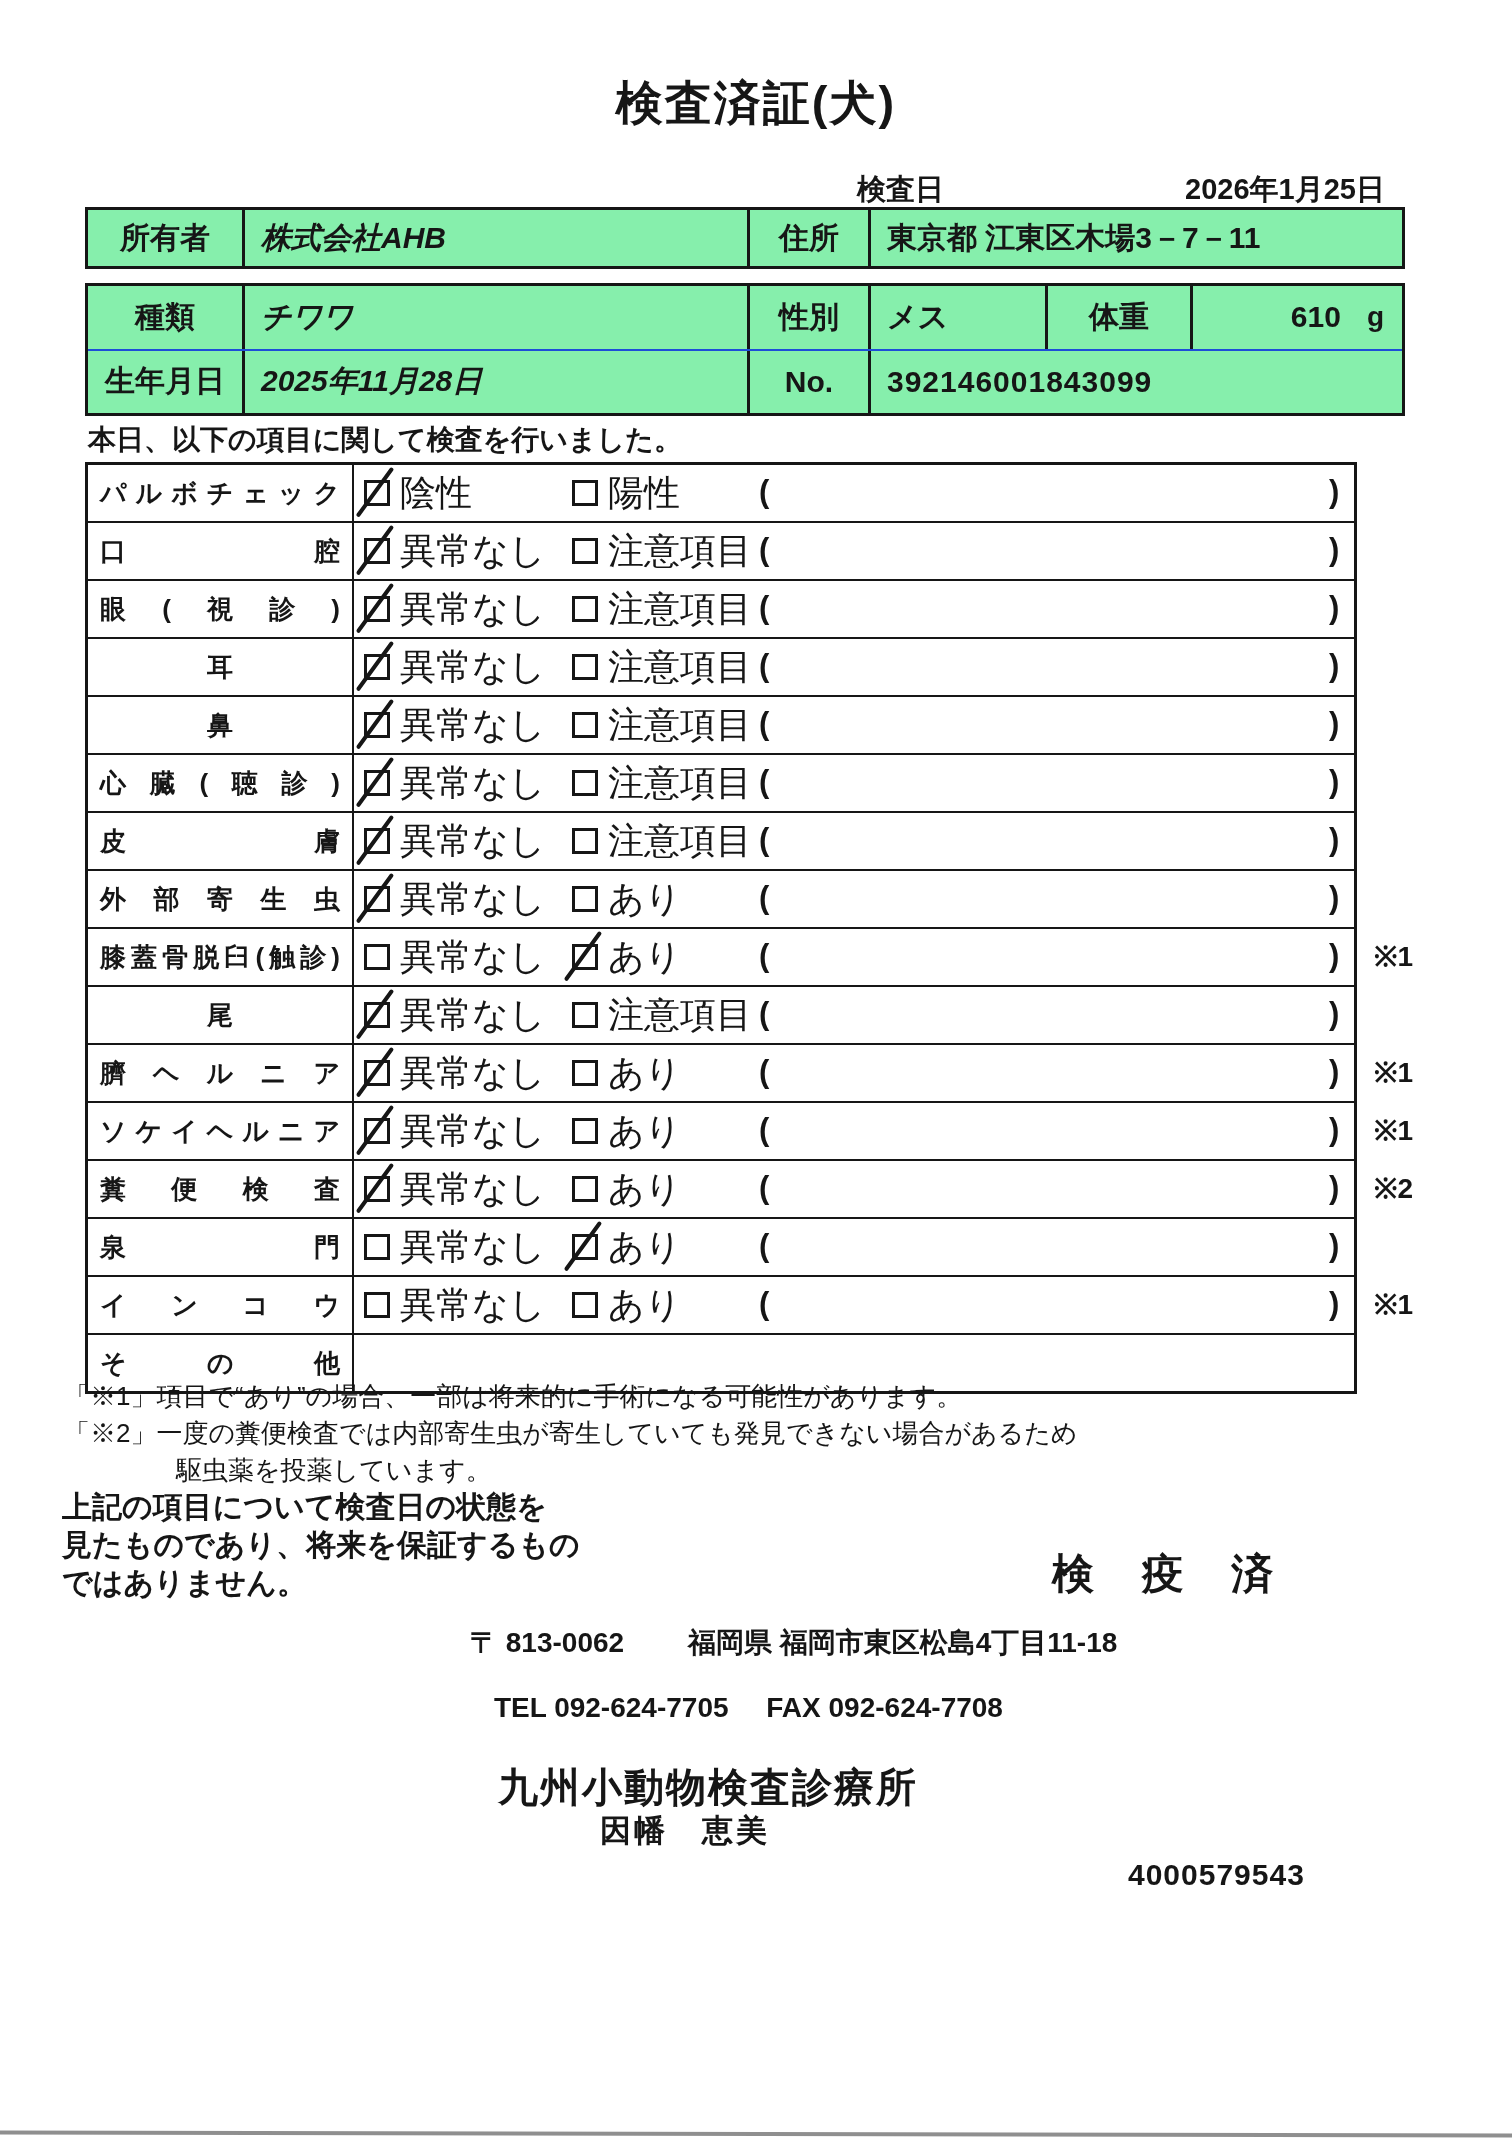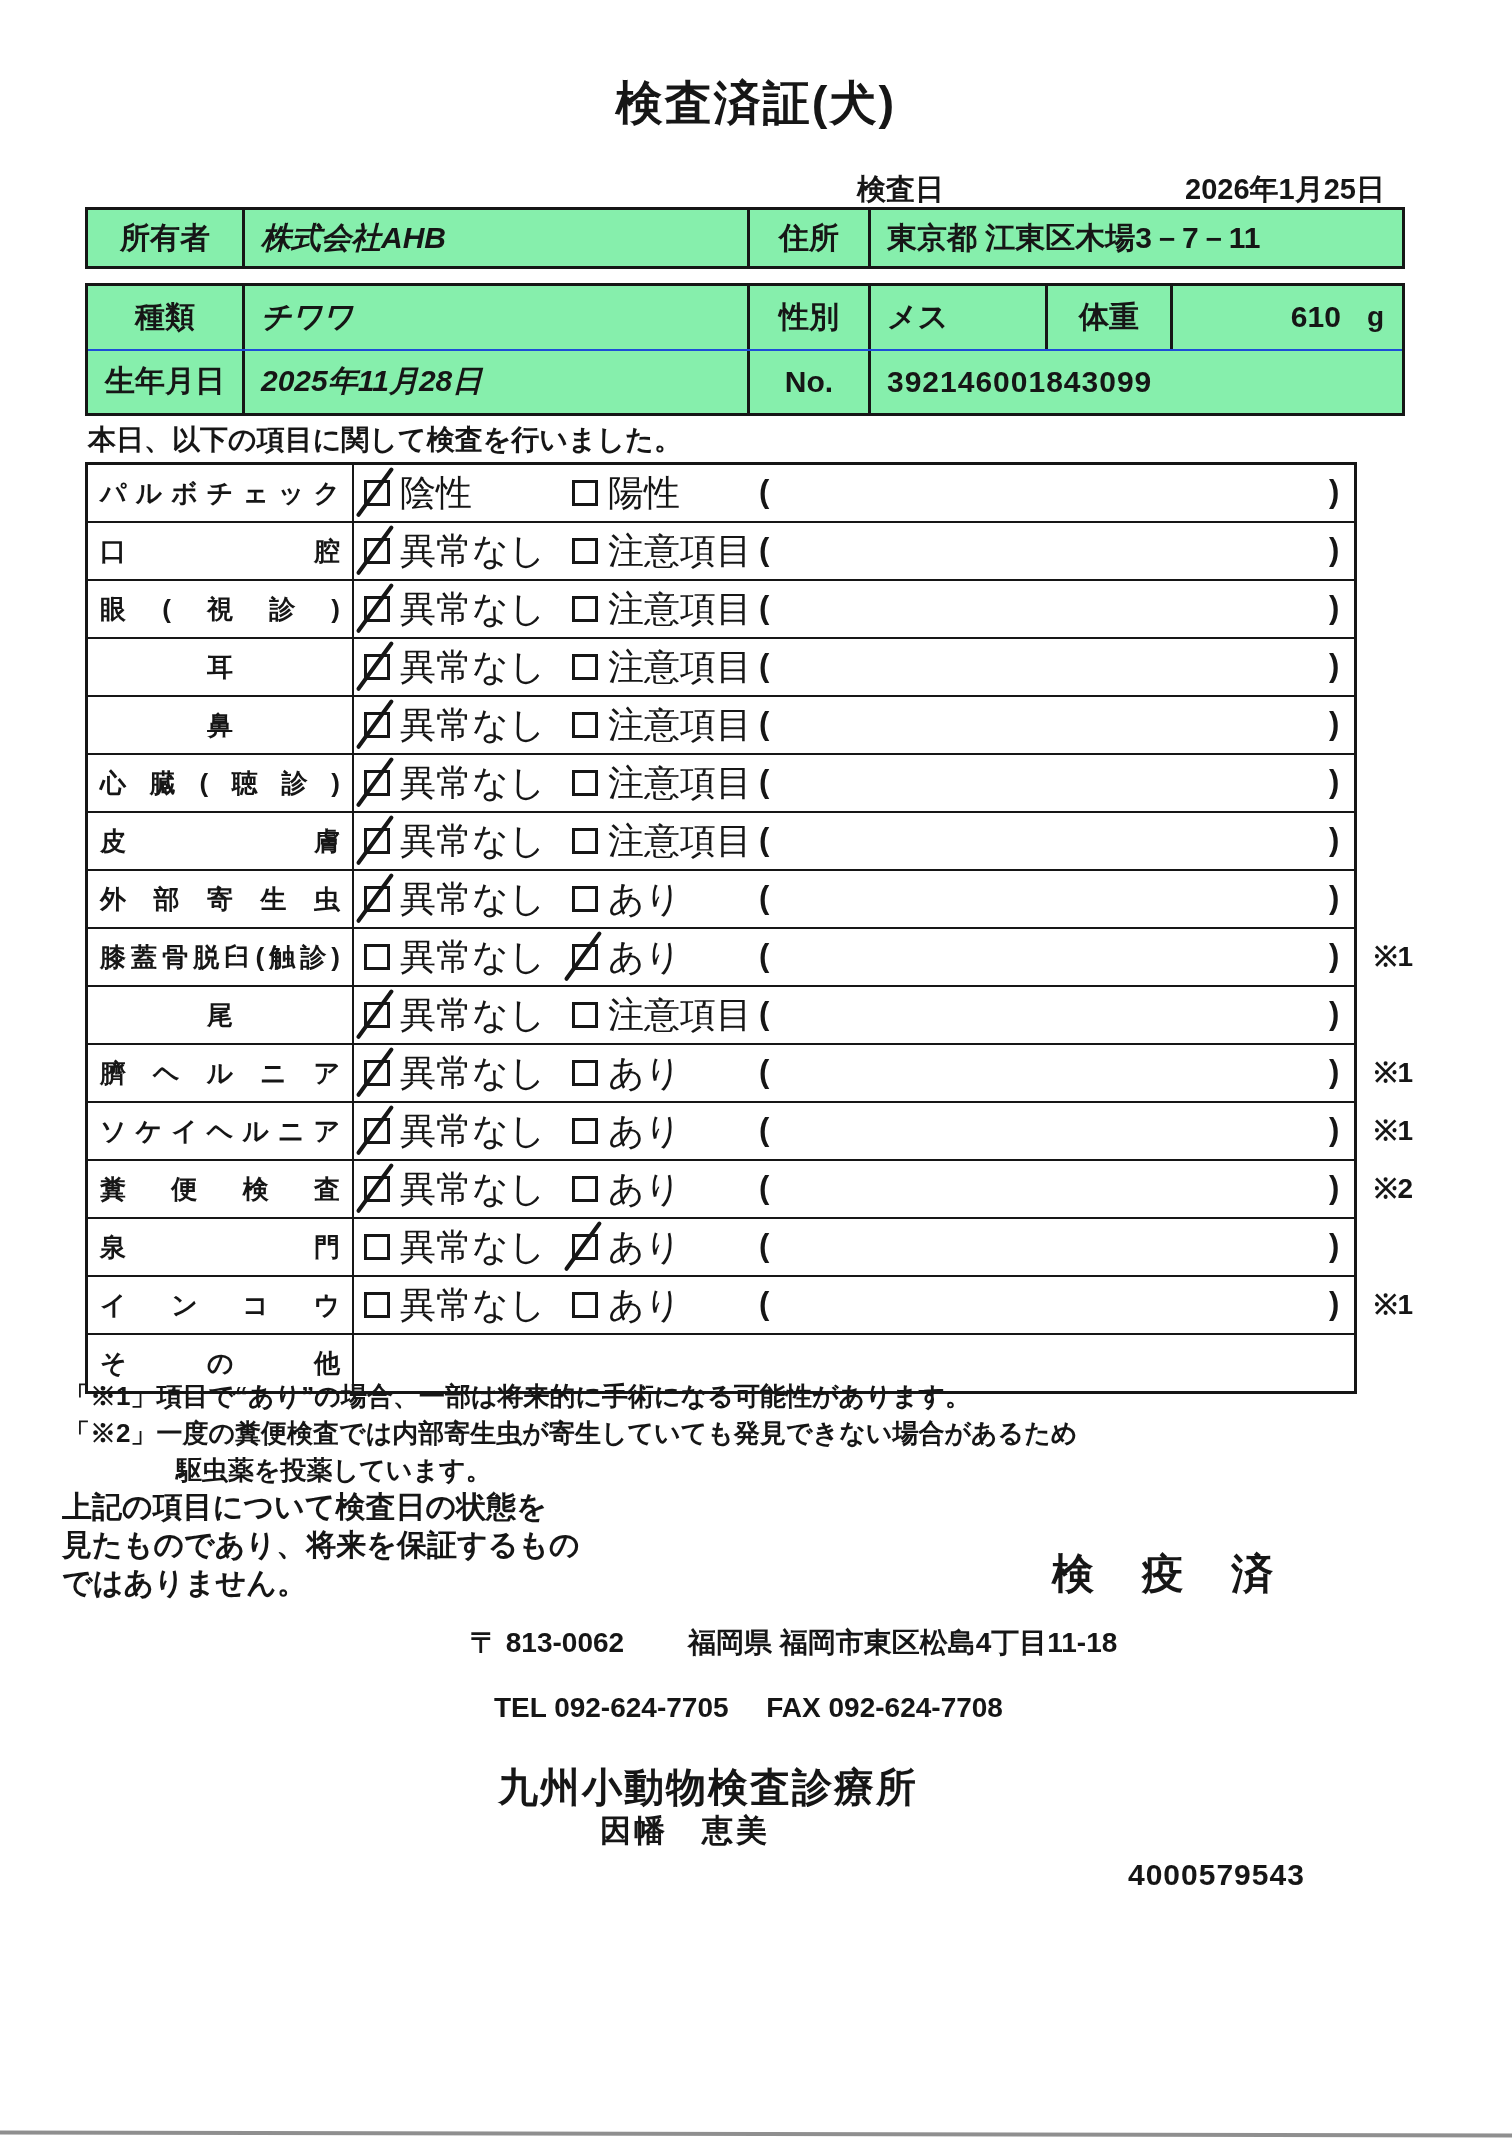--- a/index.html
+++ b/index.html
@@ -23,21 +23,21 @@
   .itcell{display:flex;align-items:center;box-sizing:border-box;font-size:30px;font-weight:700;}
   .itcell.bordr{border-right:3px solid #161616;}
   .itcell.center{justify-content:center;}
   .itcell.padl{padding-left:16px;}
   .owner-table{top:207px;height:62px;}
   .pet-table{top:283px;height:133px;}
   .w-lab1{width:157px;}
   .w-val1{width:505px;font-style:italic;}
   .w-lab2{width:121px;}
   .w-sex{width:177px;}
-  .w-wlab{width:125px;}
+  .w-wlab{width:145px;}
   .cell-grow{flex:1;}
   .weight-cell{justify-content:flex-end;padding-right:18px;}
   .weight-unit{font-size:28px;font-weight:600;margin-left:26px;}
   .num-font{font-weight:600;letter-spacing:1px;}
 
   
   .intro{position:absolute;left:88px;top:421px;font-size:28px;font-weight:700;}
 
   
   .exam-table{position:absolute;left:85px;top:462px;width:1272px;
@@ -57,21 +57,21 @@
   .optlbl{position:absolute;top:0;font-size:36px;font-weight:400;line-height:56px;white-space:nowrap;}
   .optlbl.o1{left:46px;}
   .optlbl.o2{left:254px;}
   .paren{position:absolute;top:0;font-size:31px;font-weight:600;line-height:54px;}
   .paren.open{left:405px;}
   .paren.close{left:975px;}
   .refmark{position:absolute;left:1020px;top:0;font-size:28px;font-weight:700;
     line-height:56px;white-space:nowrap;}
 
   
-  .note-line{position:absolute;font-size:26px;font-weight:700;white-space:nowrap;}
+  .note-line{position:absolute;font-size:26px;font-weight:400;white-space:nowrap;}
   .note1{left:64px;top:1379px;}
   .note2{left:64px;top:1416px;}
   .note3{left:176px;top:1453px;}
 
   
   .disclaimer{position:absolute;left:62px;top:1488px;font-size:30px;font-weight:700;line-height:38px;}
 
   
   .stamp{position:absolute;left:1052px;top:1546px;font-size:42px;font-weight:700;letter-spacing:18px;white-space:nowrap;}
   .postal-line{position:absolute;left:470px;top:1624px;font-size:28px;font-weight:600;white-space:nowrap;}

